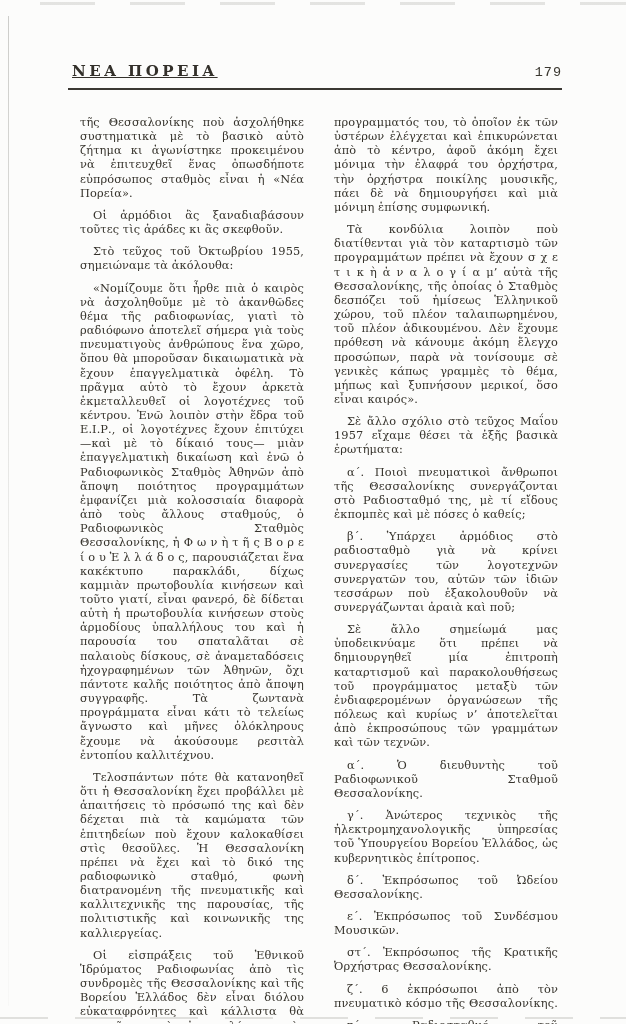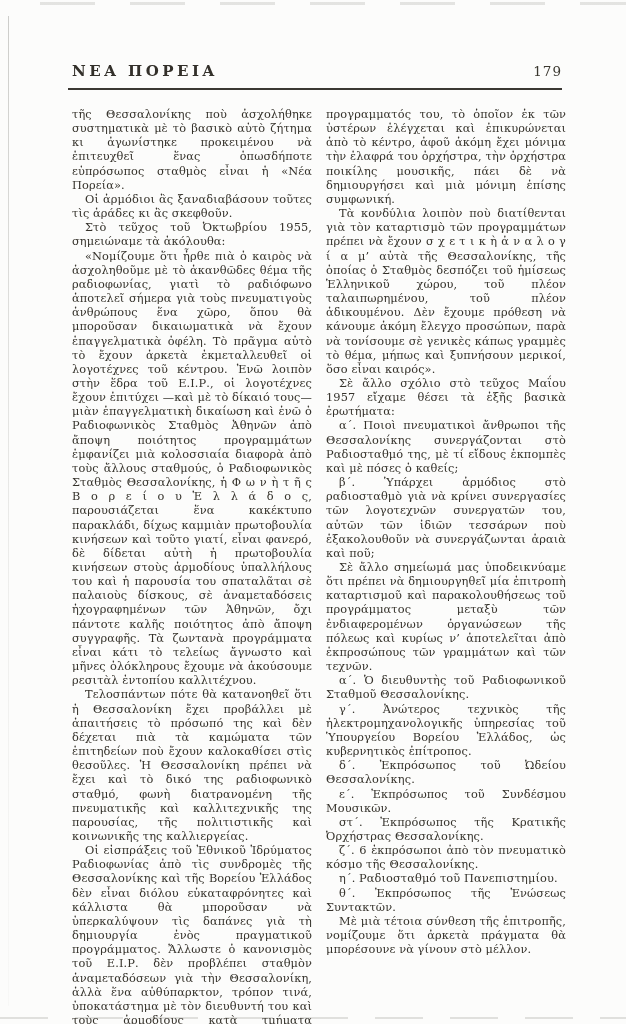--- a/index.html
+++ b/index.html
@@ -19,40 +19,41 @@
   }
   .page{position:absolute;inset:0;}
   
   .header{
     position:absolute;left:72px;top:62px;width:490px;
     display:flex;justify-content:space-between;align-items:baseline;
   }
   .journal-title{
     font-size:15px;letter-spacing:3.5px;font-weight:600;
     color:#33302a;
+    text-decoration:underline;
   }
   .page-number{
-    font-size:13.5px;letter-spacing:1px;color:#3a372f;
+    font-size:13.5px;letter-spacing:1px;color:#3a372f;font-family:Liberation Mono, monospace;
   }
   .header-rule{
     position:absolute;left:68px;top:88px;width:494px;height:2.4px;
     background:var(--rule);
     box-shadow:0 6px 0 -5px rgba(120,118,112,0.45);
   }
   
   .col{
     position:absolute;top:107px;width:240px;
     text-align:justify;
     font-size:11.35px;line-height:14.15px;
     letter-spacing:0.1px;
     color:var(--ink);
   }
   .col.left{left:72px;}
   .col.right{left:326px;}
-  .col p{margin:0;text-indent:13px;}
+  .col p{margin:8px;text-indent:13px;}
   .col p.cont{text-indent:0;}
   
   .artifact-top{
     position:absolute;left:40px;right:0;top:2px;height:3px;
     background:repeating-linear-gradient(90deg,
       var(--artifact) 0 55px, transparent 55px 90px);
     opacity:0.7;
   }
   .artifact-bottom{
     position:absolute;left:0;right:0;top:1017px;height:2px;

